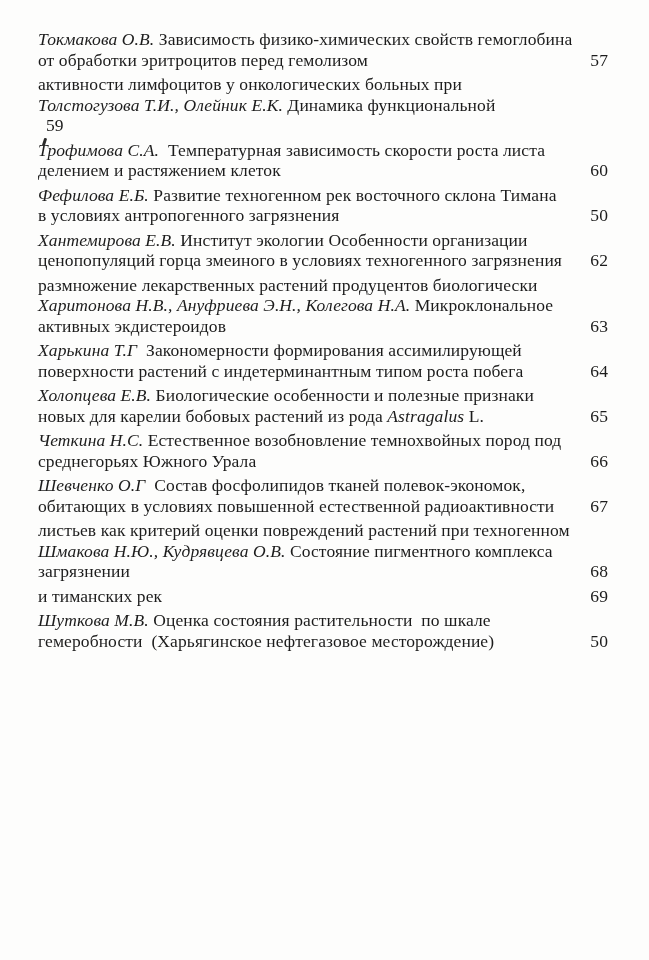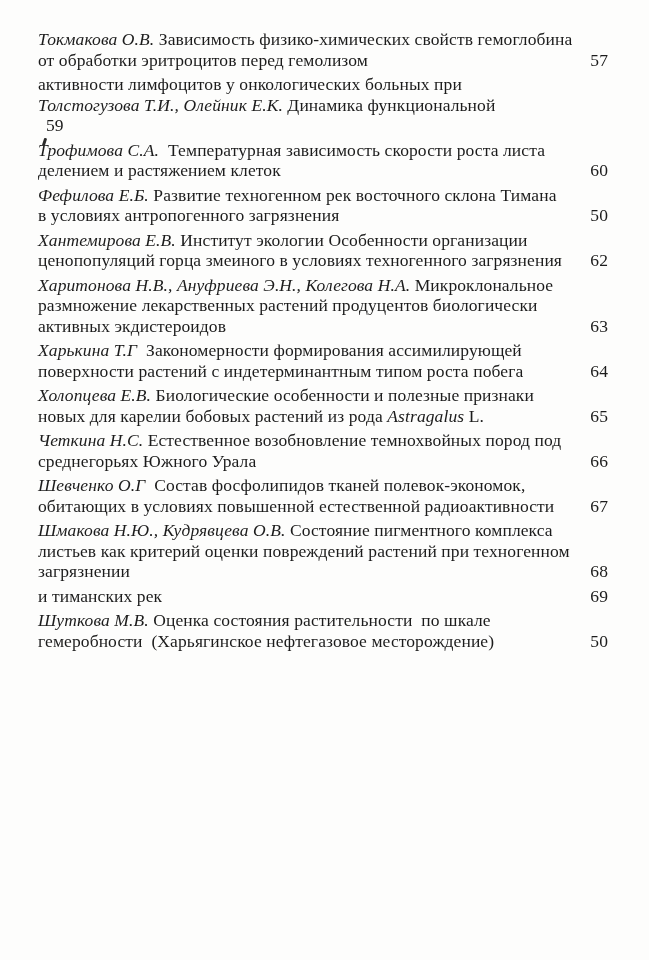--- a/index.html
+++ b/index.html
@@ -106,24 +106,24 @@
         <div class="line">
           <span class="line-text"><span class="ital">Хантемирова Е.В.</span><span> Институт экологии Особенности организации</span></span>
         </div>
         <div class="line">
           <span class="line-text"><span>ценопопуляций горца змеиного в условиях техногенного загрязнения</span></span>
           <span class="page-num">62</span>
         </div>
       </div>
       <div class="entry">
         <div class="line">
-          <span class="line-text"><span class="ital">Харитонова Н.В., Ануфриева Э.Н., Колегова Н.А.</span><span> Микроклональное</span></span>
+          <span class="line-text"><span>размножение лекарственных растений продуцентов биологически</span></span>
         </div>
         <div class="line">
-          <span class="line-text"><span>размножение лекарственных растений продуцентов биологически</span></span>
+          <span class="line-text"><span class="ital">Харитонова Н.В., Ануфриева Э.Н., Колегова Н.А.</span><span> Микроклональное</span></span>
         </div>
         <div class="line">
           <span class="line-text"><span>активных экдистероидов</span></span>
           <span class="page-num">63</span>
         </div>
       </div>
       <div class="entry">
         <div class="line">
           <span class="line-text"><span class="ital">Харькина Т.Г</span><span>  Закономерности формирования ассимилирующей</span></span>
         </div>
@@ -154,24 +154,24 @@
         <div class="line">
           <span class="line-text"><span class="ital">Шевченко О.Г</span><span>  Состав фосфолипидов тканей полевок-экономок,</span></span>
         </div>
         <div class="line">
           <span class="line-text"><span>обитающих в условиях повышенной естественной радиоактивности</span></span>
           <span class="page-num">67</span>
         </div>
       </div>
       <div class="entry">
         <div class="line">
-          <span class="line-text"><span class="ital">Шмакова Н.Ю., Кудрявцева О.В.</span><span> Состояние пигментного комплекса</span></span>
+          <span class="line-text"><span>листьев как критерий оценки повреждений растений при техногенном</span></span>
         </div>
         <div class="line">
-          <span class="line-text"><span>листьев как критерий оценки повреждений растений при техногенном</span></span>
+          <span class="line-text"><span class="ital">Шмакова Н.Ю., Кудрявцева О.В.</span><span> Состояние пигментного комплекса</span></span>
         </div>
         <div class="line">
           <span class="line-text"><span>загрязнении</span></span>
           <span class="page-num">68</span>
         </div>
       </div>
       <div class="entry">
         <div class="line">
           <span class="line-text"><span>и тиманских рек</span></span>
           <span class="page-num">69</span>

